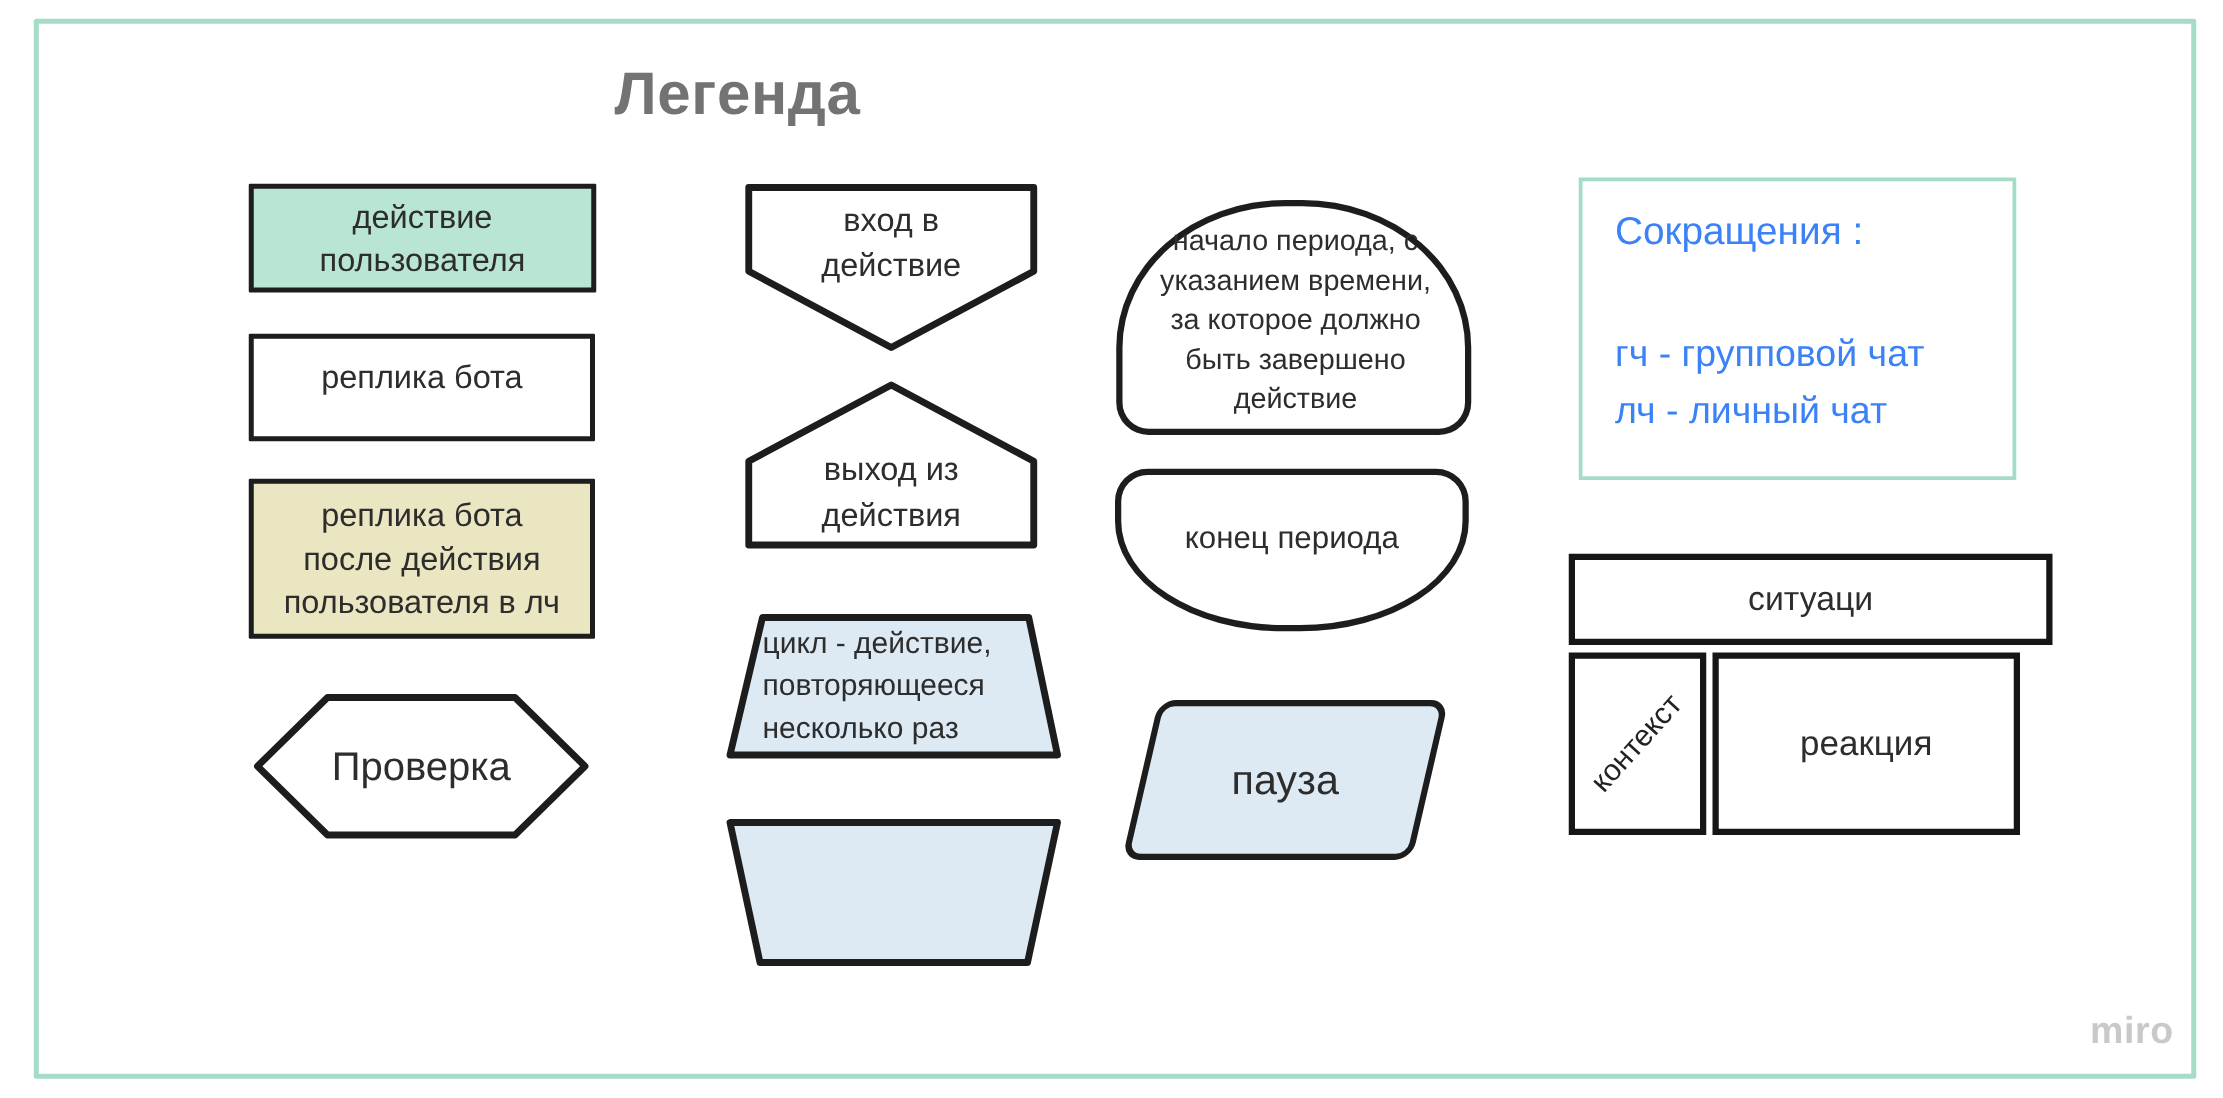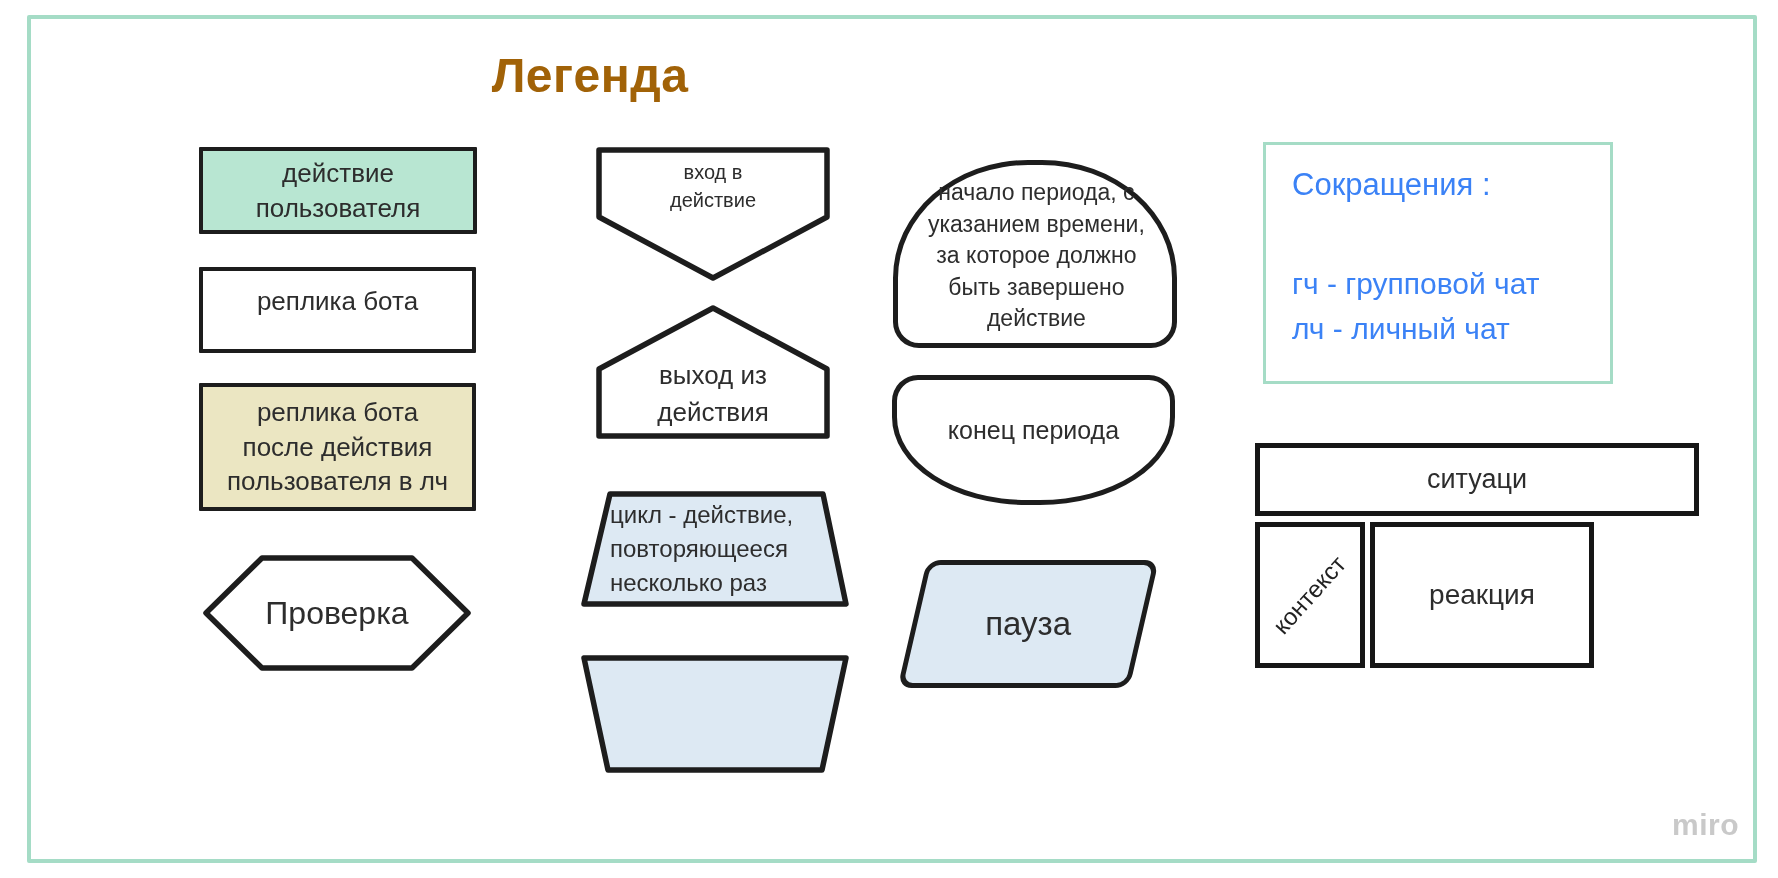--- a/index.html
+++ b/index.html
@@ -18,21 +18,21 @@
     color:#2d2d2d;
   }
   .abs{position:absolute;box-sizing:border-box;}
   .frame{
     left:27px;top:15px;width:1730px;height:848px;
     border:4px solid var(--frame-border);
     border-radius:2px;background:#ffffff;
   }
   .board-title{
     left:420px;top:46px;width:340px;height:60px;
-    font-size:48px;font-weight:700;color:#a16207;
+    font-size:48px;font-weight:700;color:#737373;
     text-align:center;line-height:60px;letter-spacing:0.5px;
   }
   .rect-shape{
     border:4px solid var(--shape-stroke);
     display:flex;align-items:center;justify-content:center;
     background:#fff;border-radius:1px;
   }
   .label{white-space:pre-line;text-align:center;line-height:1.33;}
   .shape-wrap svg{display:block;}
   .overlay{
@@ -101,21 +101,21 @@
   <div class="overlay">
     <div class="label" style="font-size:32px;">Проверка</div>
   </div>
 </div>
 
 <div class="abs shape-wrap" style="left:593px;top:144px;width:240px;height:140px;">
   <svg viewBox="0 0 240 140" width="240" height="140">
     <polygon points="6,6 234,6 234,73 120,134 6,73" fill="#ffffff" stroke="var(--shape-stroke)" stroke-width="5.5" stroke-linejoin="round"></polygon>
   </svg>
   <div class="overlay" style="align-items:flex-start;padding-top:14px;">
-    <div class="label" style="font-size:20px;line-height:1.4;">вход в
+    <div class="label" style="font-size:26px;line-height:1.4;">вход в
 действие</div>
   </div>
 </div>
 
 <div class="abs shape-wrap" style="left:593px;top:302px;width:240px;height:140px;">
   <svg viewBox="0 0 240 140" width="240" height="140">
     <polygon points="120,6 234,67 234,134 6,134 6,67" fill="#ffffff" stroke="var(--shape-stroke)" stroke-width="5.5" stroke-linejoin="round"></polygon>
   </svg>
   <div class="overlay" style="align-items:flex-end;padding-bottom:12px;">
     <div class="label" style="font-size:26px;line-height:1.4;">выход из
@@ -158,23 +158,23 @@
 <div class="abs parallelogram" style="left:927px;top:560px;width:232px;height:128px;">
   <div class="label" style="font-size:33px;">пауза</div>
 </div>
 
 <div class="abs abbrev-box" style="left:1263px;top:142px;width:350px;height:242px;">
   <div class="abbrev-heading">Сокращения :</div>
   <div class="abbrev-line">гч - групповой чат</div>
   <div class="abbrev-line">лч - личный чат</div>
 </div>
 
-<div class="abs tcell" style="left:1255px;top:443px;width:444px;height:73px;">
+<div class="abs tcell" style="left:1255px;top:443px;width:387px;height:73px;">
   <div class="label" style="font-size:27px;">ситуаци</div>
 </div>
 <div class="abs tcell" style="left:1255px;top:522px;width:110px;height:146px;">
   <div class="rotated">контекст</div>
 </div>
-<div class="abs tcell" style="left:1370px;top:522px;width:224px;height:146px;">
+<div class="abs tcell" style="left:1370px;top:522px;width:246px;height:146px;">
   <div class="label" style="font-size:28px;">реакция</div>
 </div>
 
 <div class="abs watermark">miro</div>
 
 </body></html>

